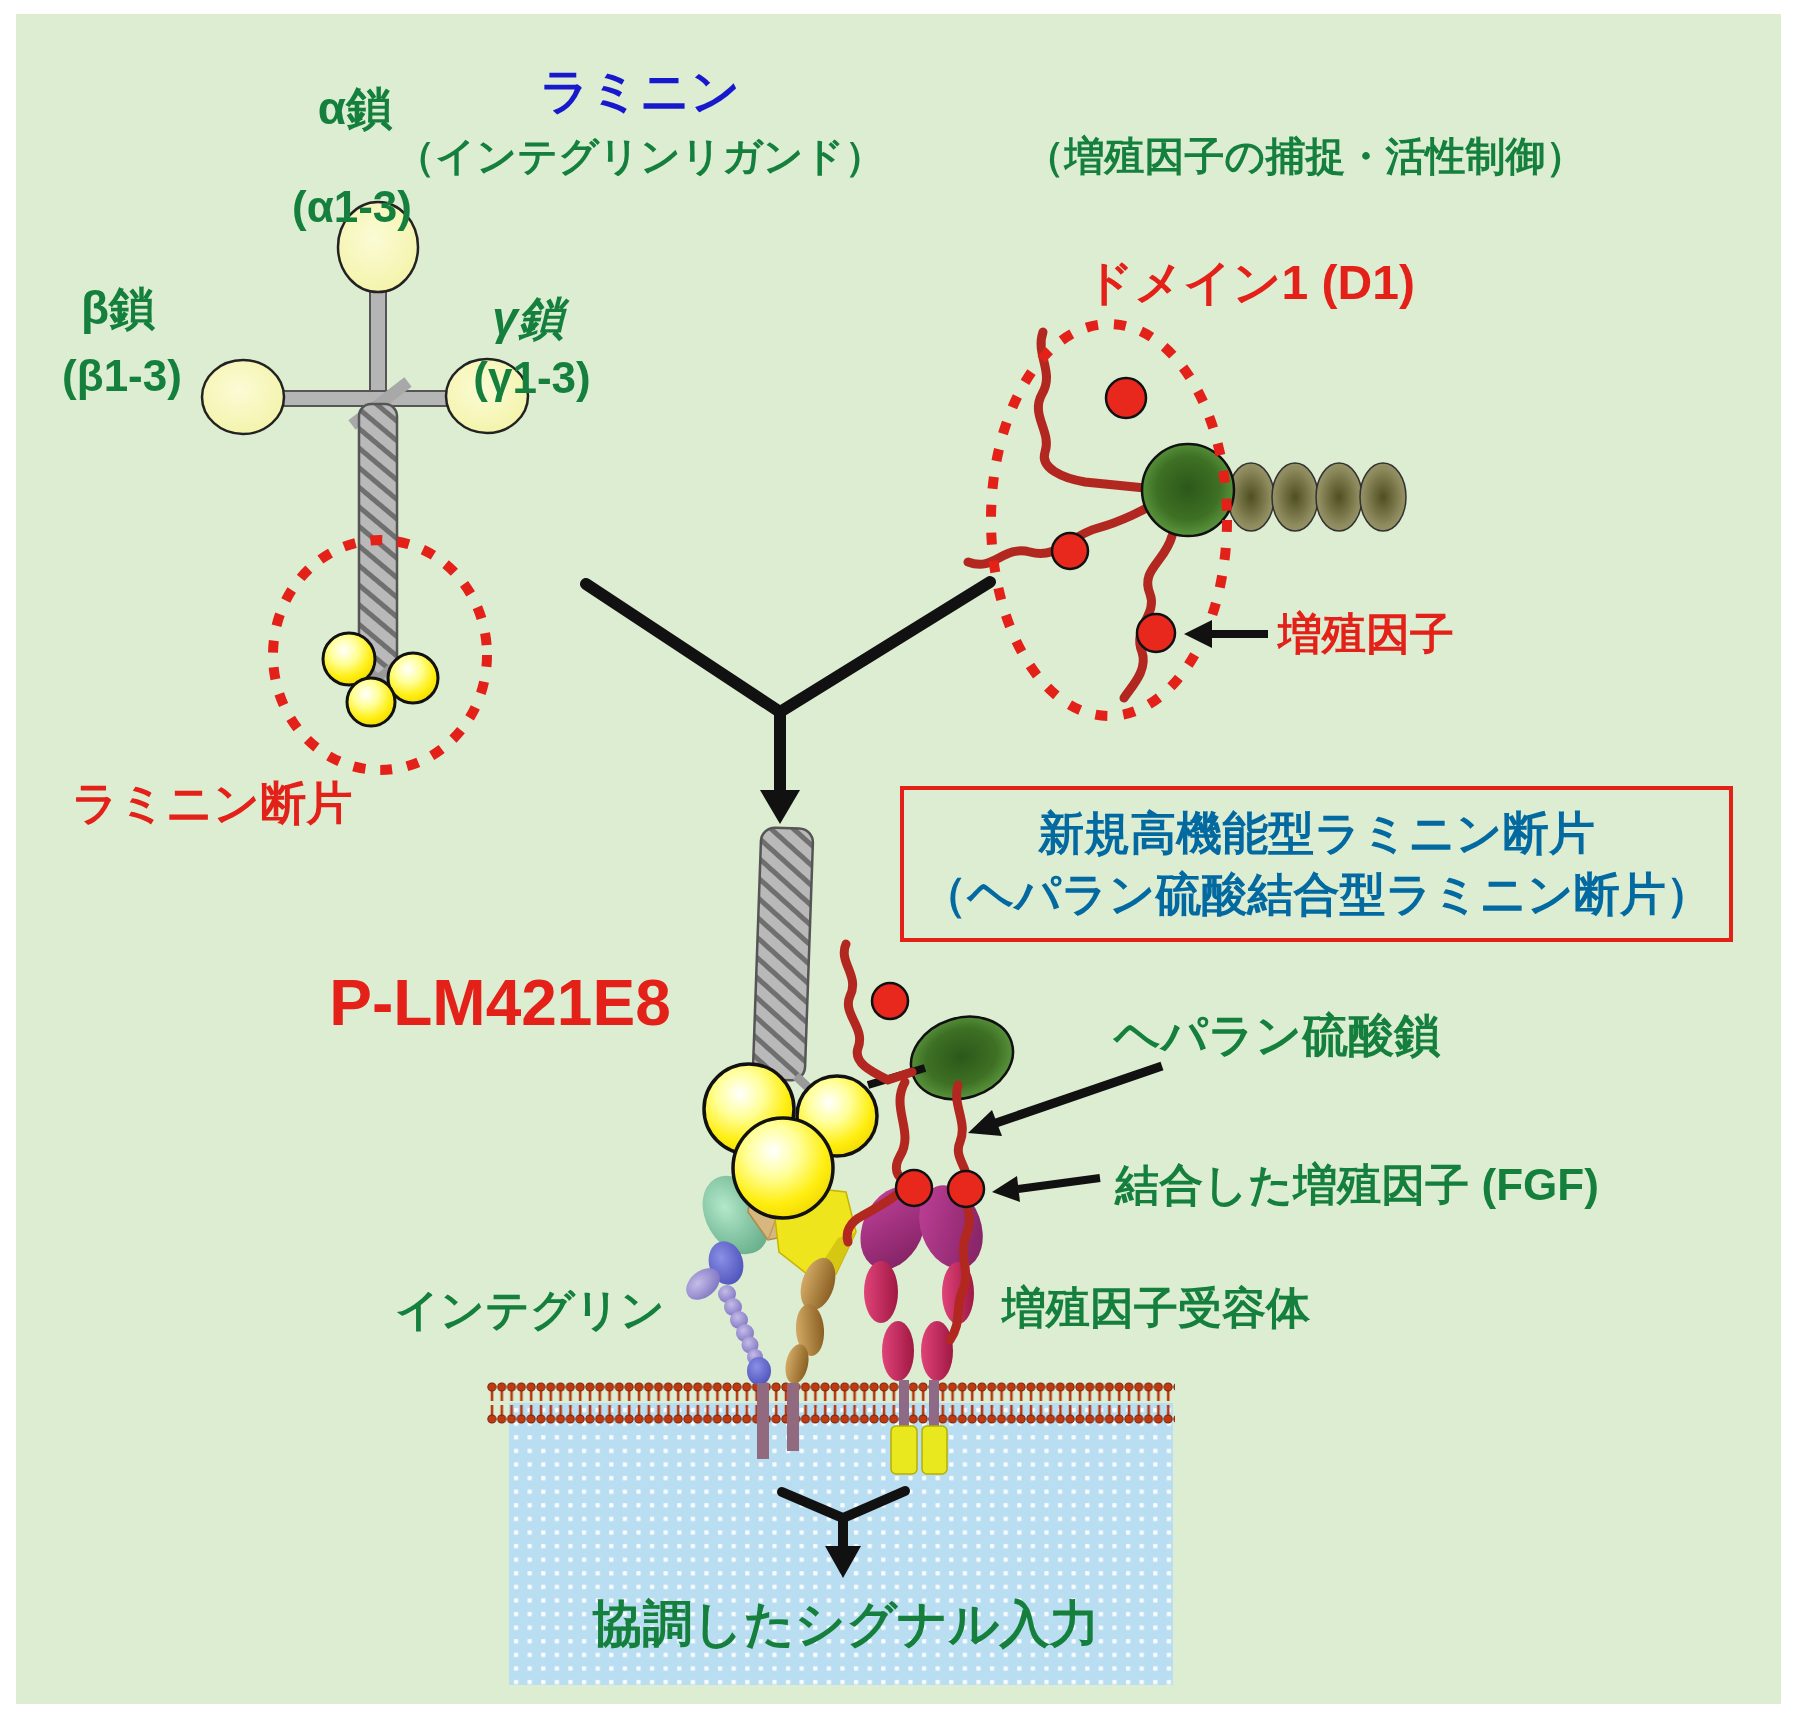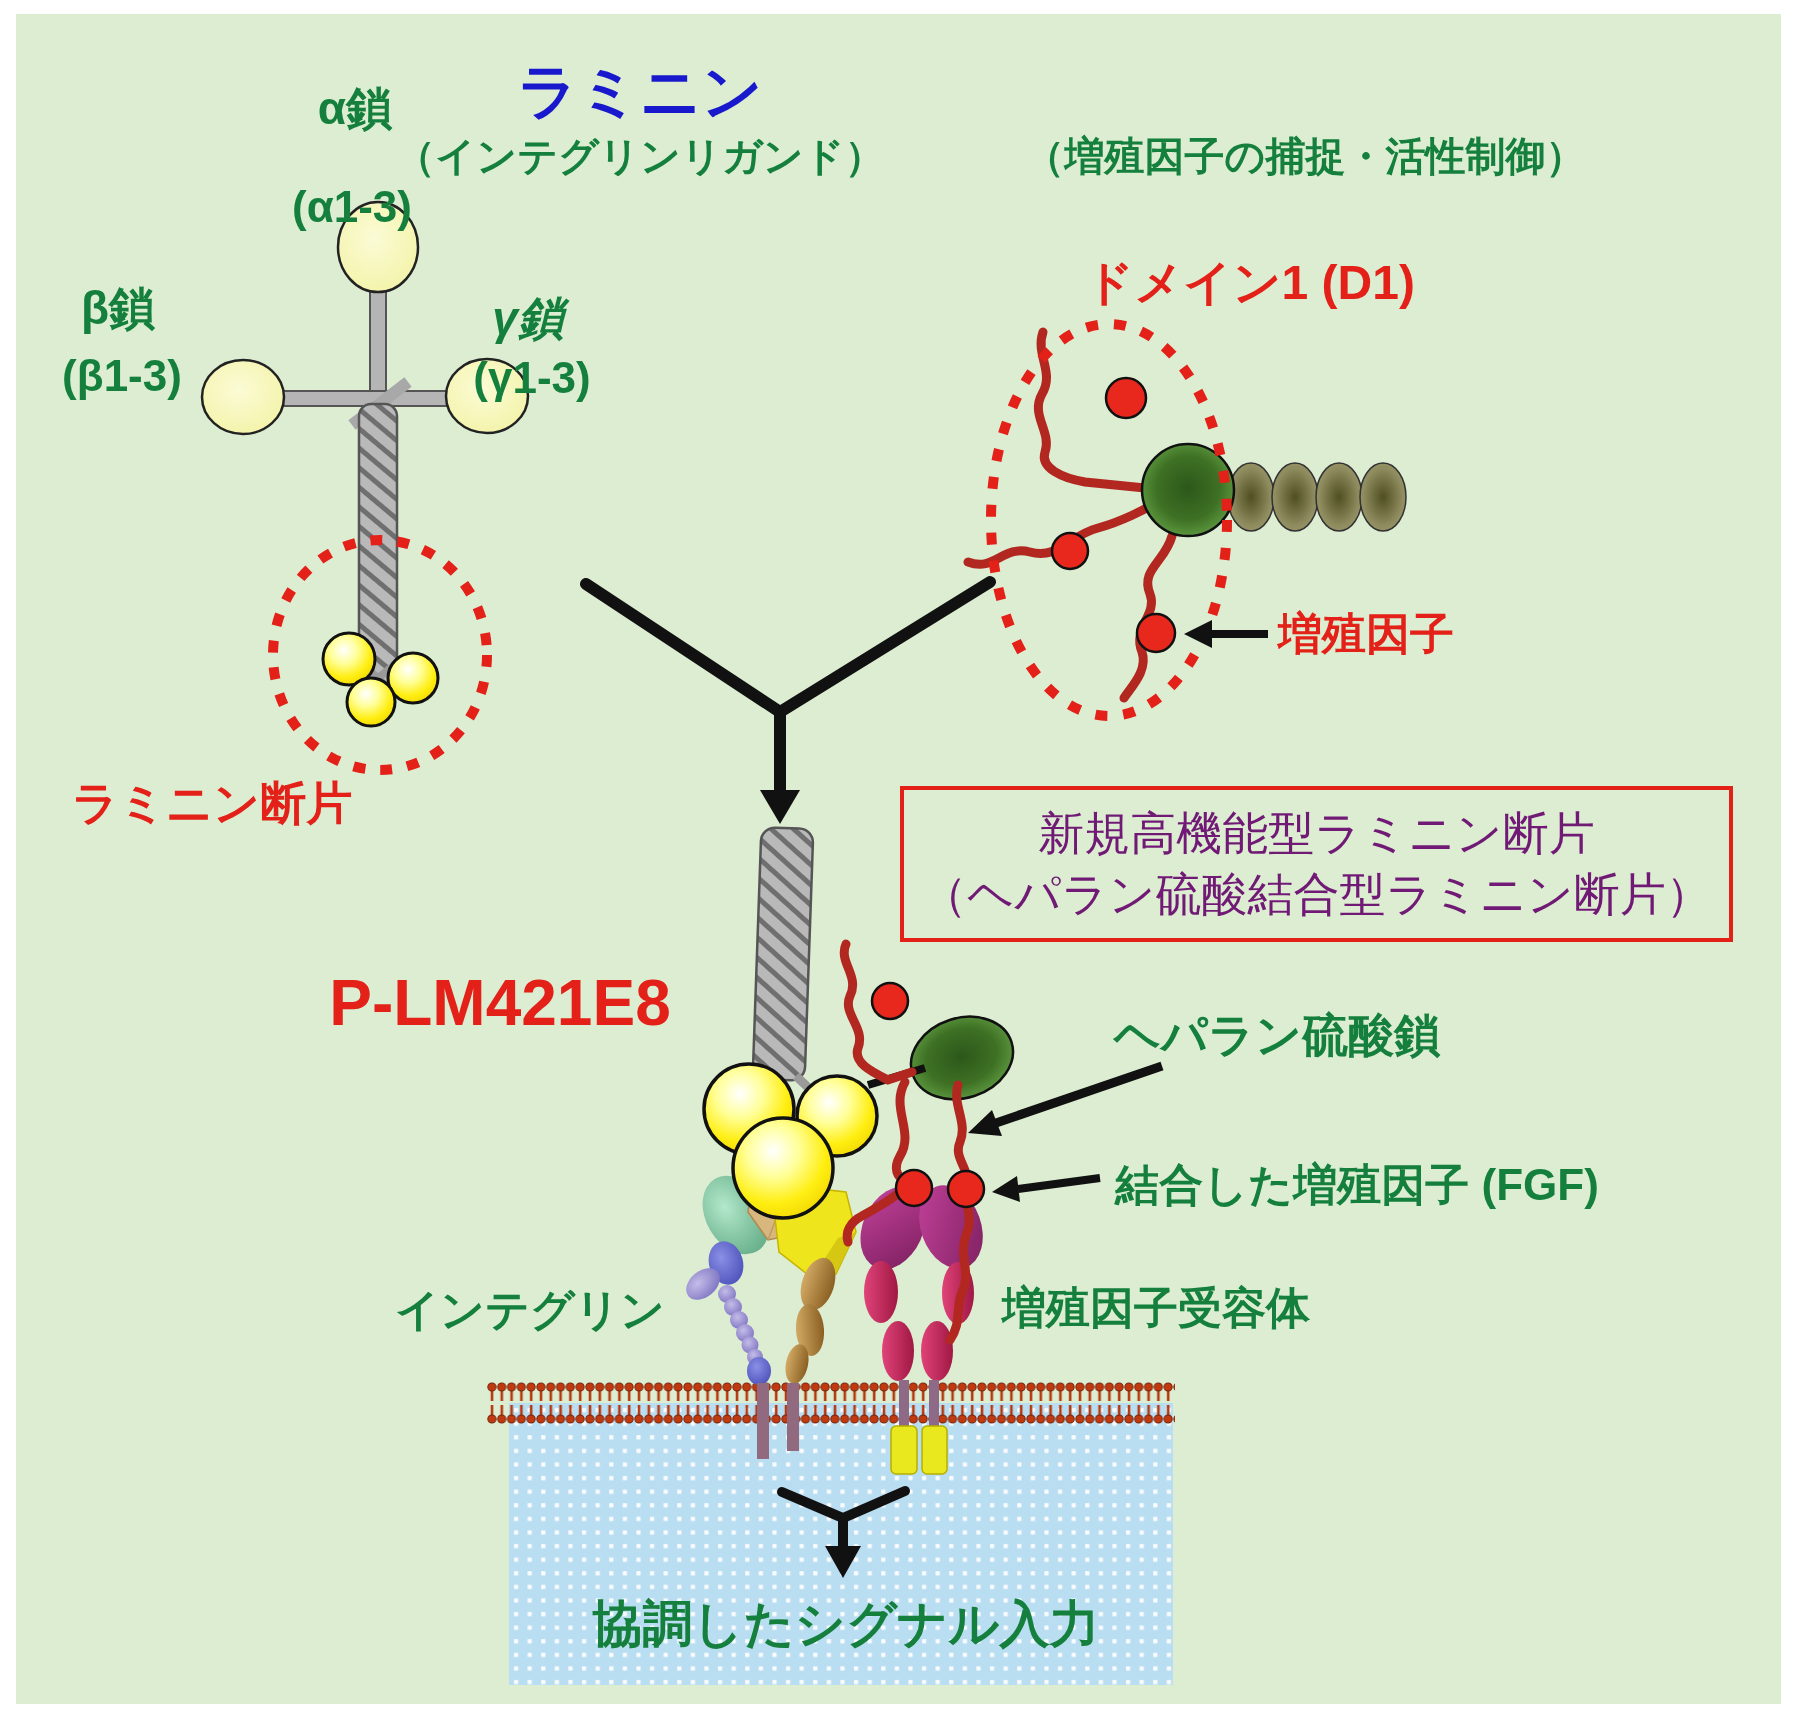--- a/index.html
+++ b/index.html
@@ -5,31 +5,31 @@
   html,body{margin:0;padding:0;background:#ffffff;}
   .canvas{position:relative;width:1796px;height:1718px;background:#ffffff;overflow:hidden;
           font-family:"Liberation Sans","DejaVu Sans",sans-serif;}
   .panel{position:absolute;left:16px;top:14px;width:1765px;height:1690px;background:#dcedd2;}
   svg.art{position:absolute;left:0;top:0;width:1796px;height:1718px;}
   .txt{position:absolute;transform:translate(-50%,-50%);white-space:nowrap;font-weight:bold;
        letter-spacing:0px;line-height:1.1;}
   .blue{color:#1818cc;}
   .red{color:#e32119;}
   .blk{color:#15803d;}
-  .f58{font-size:60px;font-family:Liberation Serif, serif;}
+  .f58{font-size:49px;font-family:Liberation Serif, serif;}
   .f50{font-size:50px;}
   .f48{font-size:48px;}
   .f46{font-size:46px;}
   .f44{font-size:44px;}
   .f40{font-size:40px;}
   .f64{font-size:64px;}
   .redbox{position:absolute;left:900px;top:786px;width:825px;height:148px;
           border:4px solid #e32119;display:flex;flex-direction:column;justify-content:center;
           align-items:center;text-align:center;}
-  .redbox div{color:#701a75;font-weight:normal;font-size:46px;line-height:1.32;white-space:nowrap;}
+  .redbox div{color:#0369a1;font-weight:bold;font-size:46px;line-height:1.32;white-space:nowrap;}
 </style>
 </head>
 <body>
 
 <div class="canvas">
   <div class="panel"></div>
 
   <svg class="art" viewBox="0 0 1796 1718">
     <defs>
       <radialGradient id="ygrad" cx="40%" cy="33%" r="75%">

